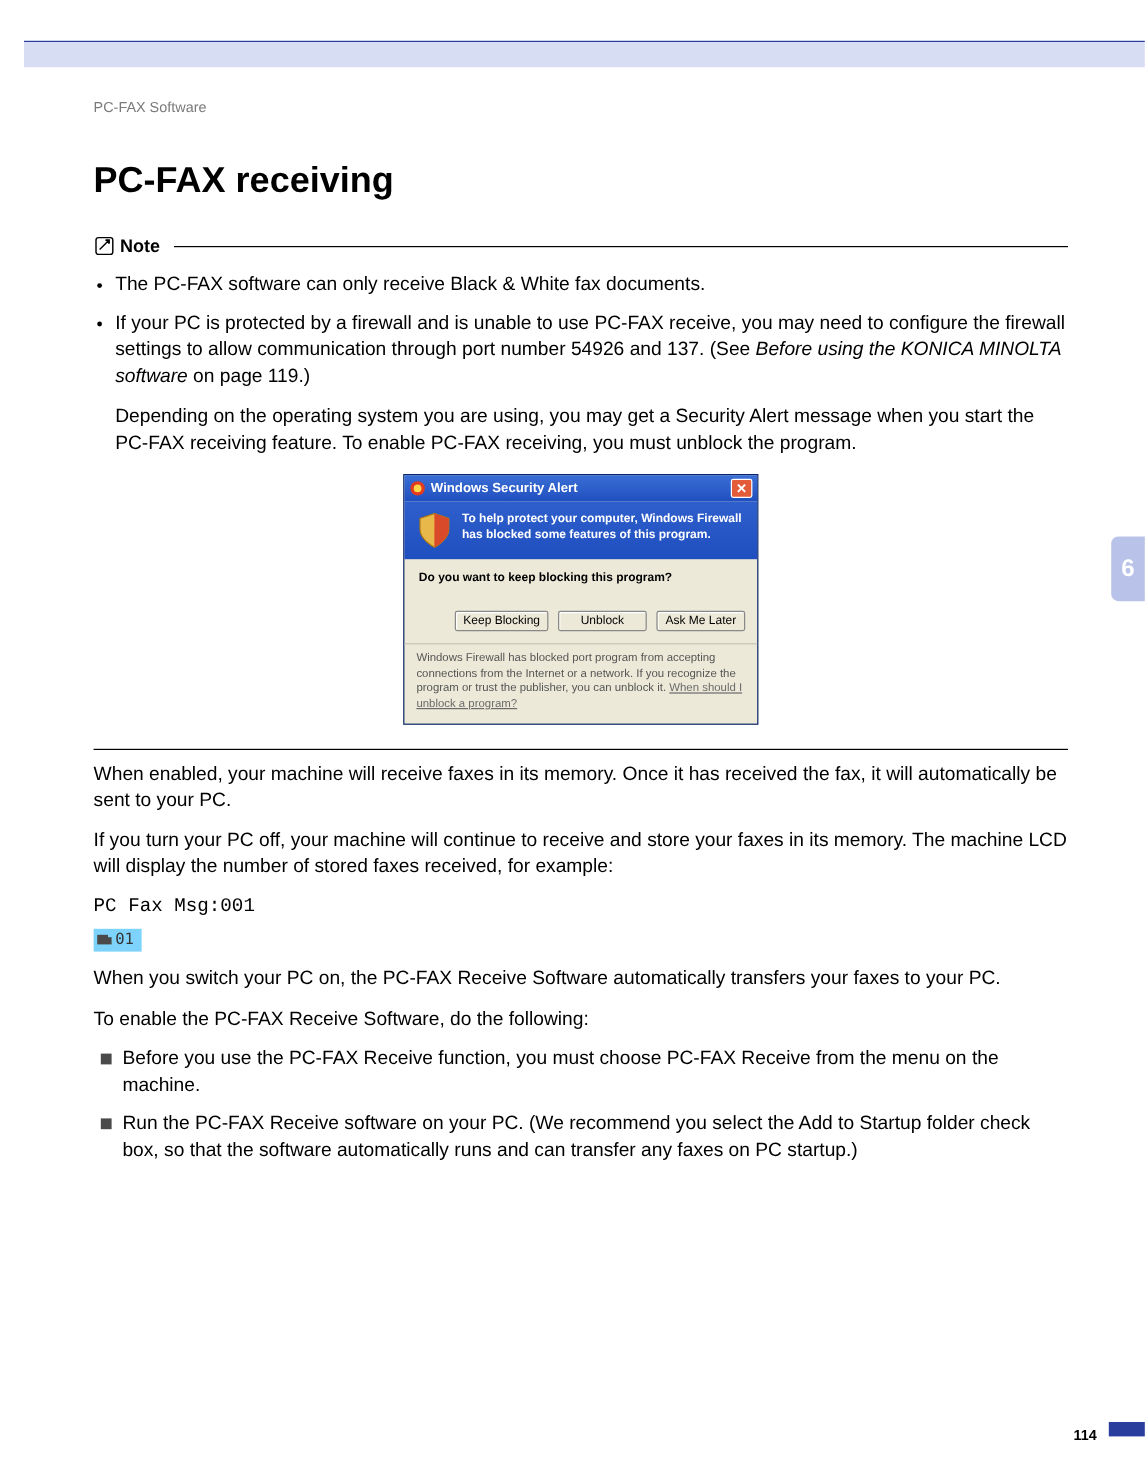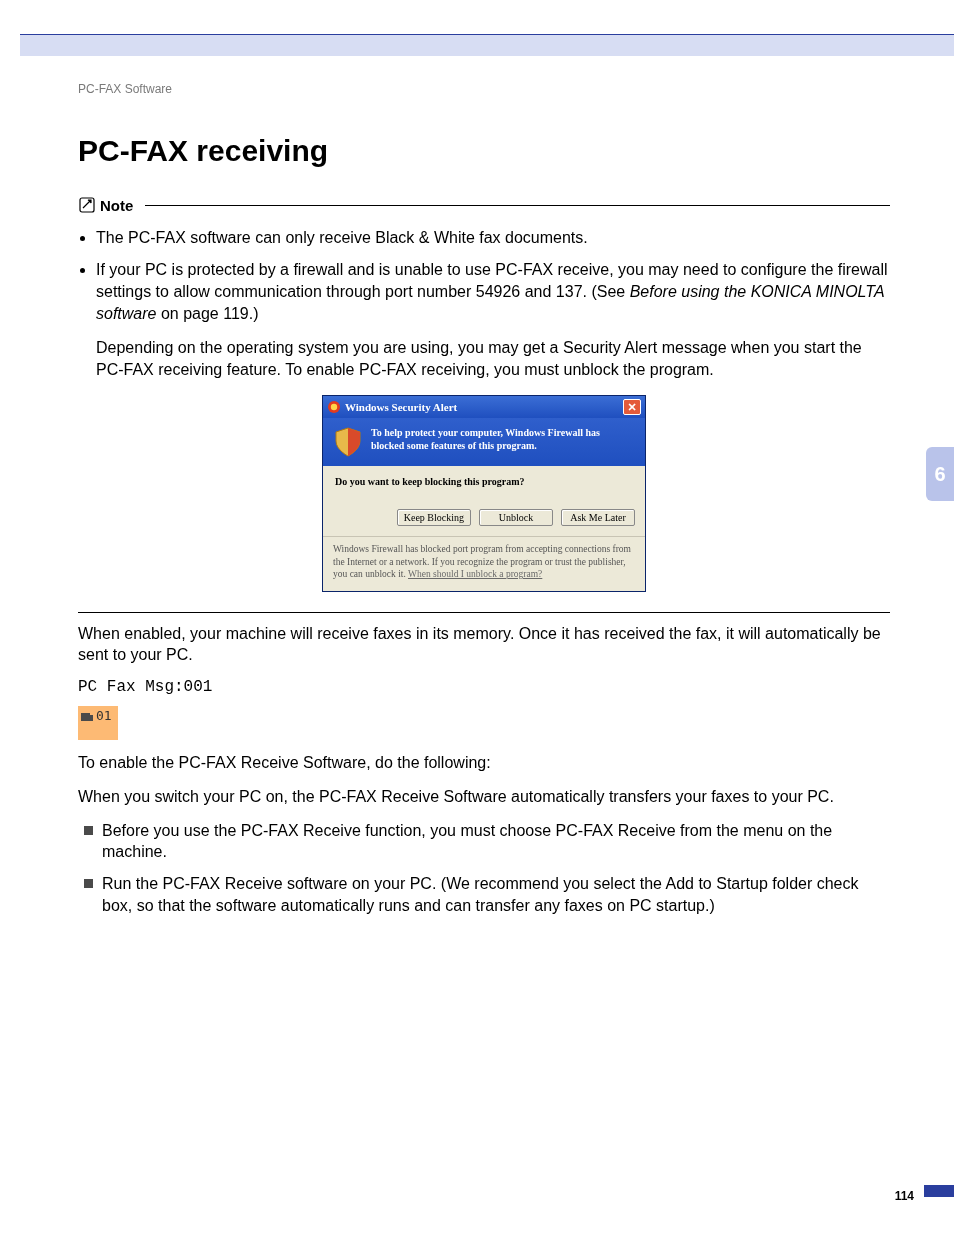--- a/index.html
+++ b/index.html
@@ -93,24 +93,24 @@
     padding-left: 18px;
     font-size: 16px;
     line-height: 1.38;
   }
   ul.note-list > li { margin-bottom: 10px; }
   ul.note-list > li .sub { display:block; margin-top:12px;}
   .italic { font-style: italic; }
   
   .dialog-wrap { display:flex; justify-content:center; margin: 14px 0 20px 0;}
   .dialog {
-    width: 324px;
+    width: 296px;
     border: 1px solid #0a246a;
     background: #ece9d8;
-    font-family: Liberation Serif, serif;
+    font-family: Liberation Sans, sans-serif;
     font-size: 10px;
     color: #000;
   }
   .dlg-title {
     height: 22px;
     background: linear-gradient(#3b6ed5,#1f4fbf);
     color: #fff;
     display:flex; align-items:center;
     padding: 0 4px 0 4px;
     font-size: 11px;
@@ -171,22 +171,22 @@
   
   .hr { height:1px; background:#000; margin: 0 0 10px 0;}
   p.body {
     font-size:16px;
     line-height:1.36;
     margin: 0 0 12px 0;
   }
   .mono { font-family: "Courier New", monospace; font-size:16px; margin:4px 0 10px 0;}
   .lcd {
     display:inline-block;
-    background:#fdba74;
-    padding:2px 6px 17px 2px;
+    background:#7dd3fc;
+    padding:2px 6px 2px 2px;
     font-family: monospace;
     font-size:13px;
     color:#333;
     margin-bottom:12px;
   }
   .lcd .fax-ico {
     display:inline-block;width:14px;height:12px;
     vertical-align:middle;margin-right:2px;
   }
   ul.square {
@@ -270,33 +270,34 @@
       </div>
       <div class="dlg-foot">
         <span>Windows Firewall has blocked port program from accepting connections from the Internet or a network. If you recognize the program or trust the publisher, you can unblock it. </span><span class="link">When should I unblock a program?</span>
       </div>
     </div>
   </div>
 
   <div class="hr"></div>
 
   <p class="body">When enabled, your machine will receive faxes in its memory. Once it has received the fax, it will automatically be sent to your PC.</p>
+  <p class="body">If you turn your PC off, your machine will continue to receive and store your faxes in its memory. The machine LCD will display the number of stored faxes received, for example:</p>
   <div class="mono">PC Fax Msg:001</div>
   <div>
     <span class="lcd">
       <span class="fax-ico">
         <svg viewBox="0 0 14 12" width="14" height="12">
             <rect x="1" y="2" width="9" height="8" fill="#4a4a4a"></rect>
             <rect x="10" y="4" width="3" height="6" fill="#4a4a4a"></rect>
           </svg>
       </span><span>01</span>
     </span>
   </div>
+  <p class="body">When you switch your PC on, the PC-FAX Receive Software automatically transfers your faxes to your PC.</p>
   <p class="body">To enable the PC-FAX Receive Software, do the following:</p>
-  <p class="body">When you switch your PC on, the PC-FAX Receive Software automatically transfers your faxes to your PC.</p>
   <ul class="square">
     <li><span>Before you use the PC-FAX Receive function, you must choose PC-FAX Receive from the menu on the machine.</span></li>
     <li><span>Run the PC-FAX Receive software on your PC. (We recommend you select the Add to Startup folder check box, so that the software automatically runs and can transfer any faxes on PC startup.)</span></li>
   </ul>
 </div>
 
 <div class="page-num">114</div>
 <div class="page-num-bar"></div>
 
 </body></html>

